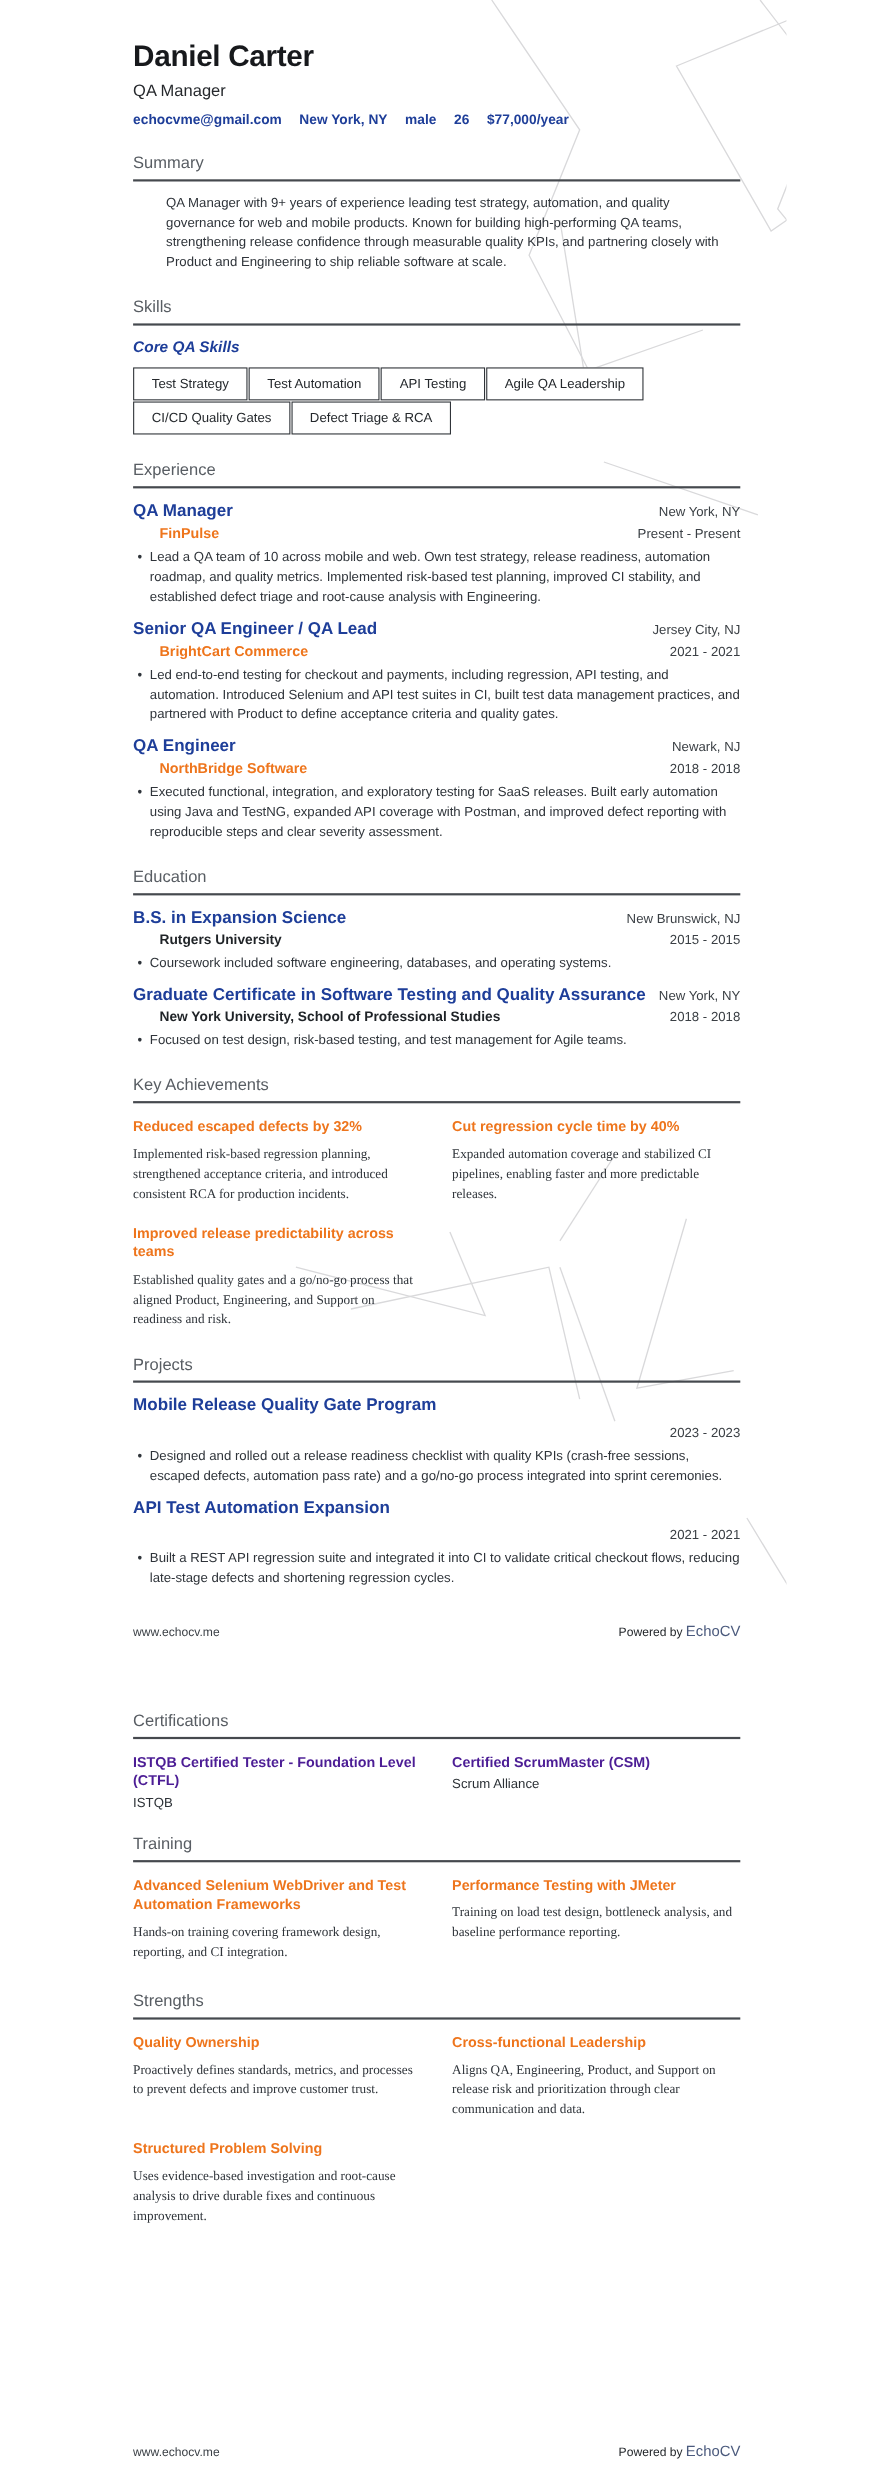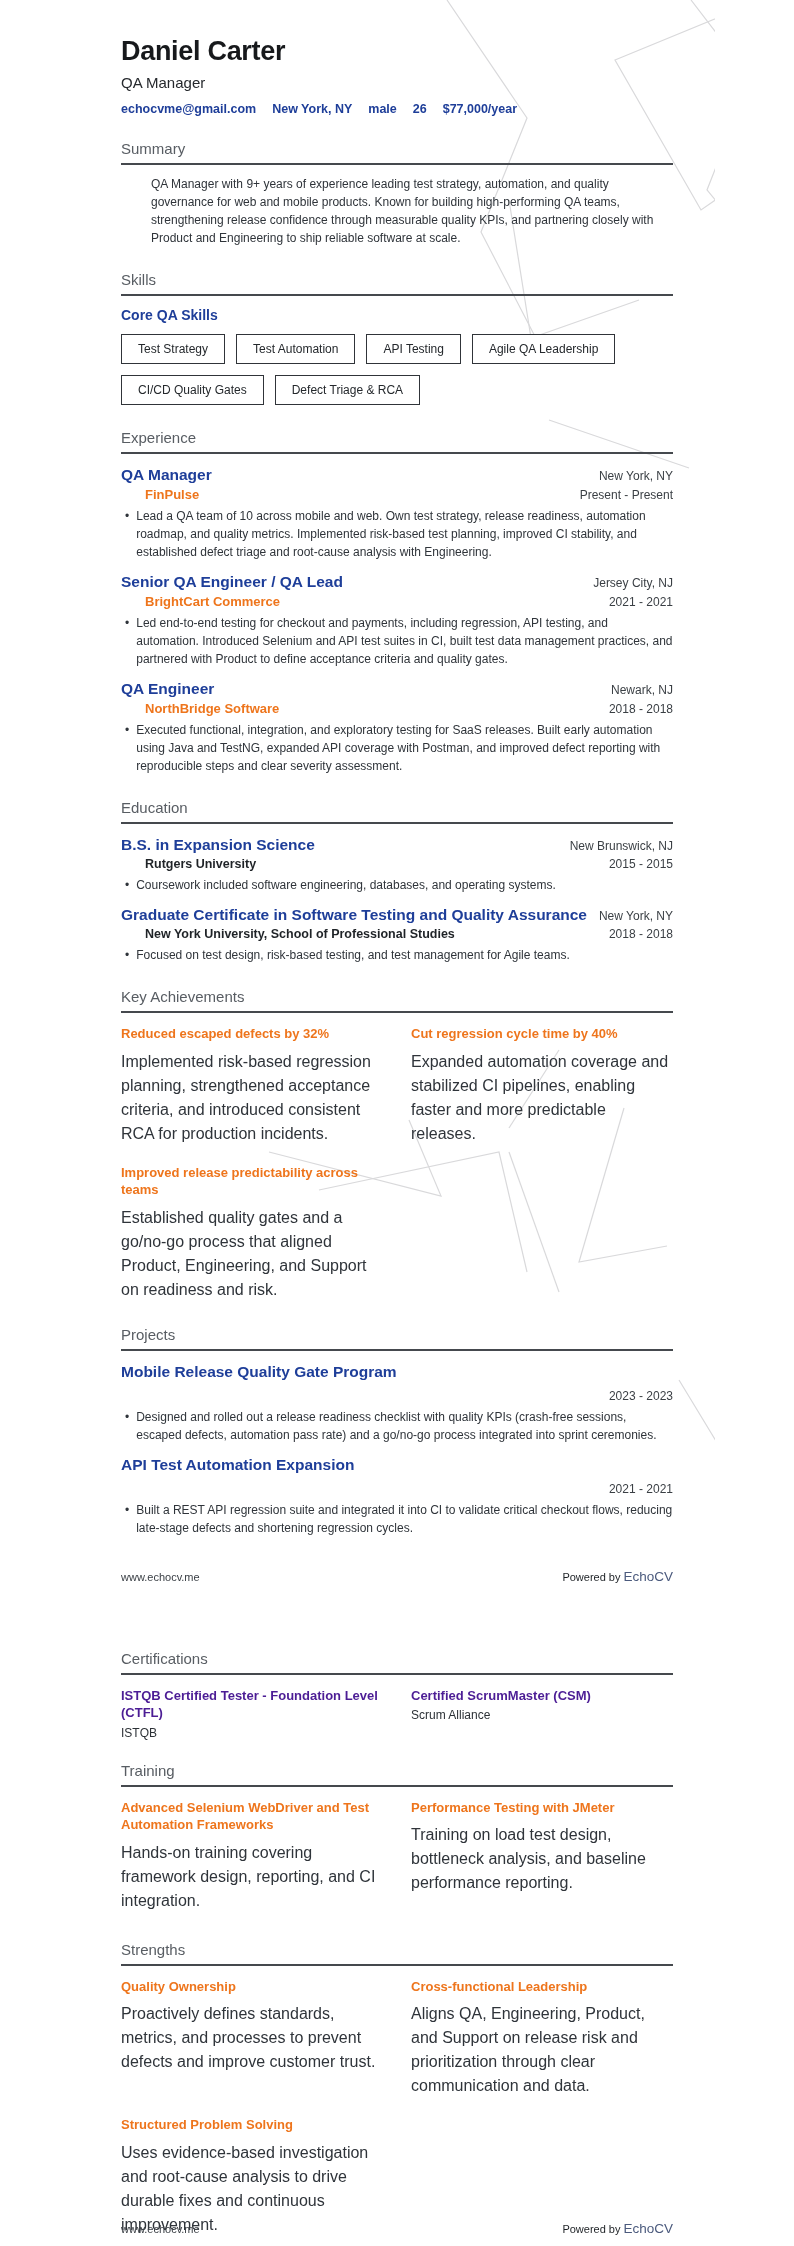--- a/index.html
+++ b/index.html
@@ -15,42 +15,42 @@
   .contact { display:flex; gap:16px; margin-top:11px; font-size:12.5px; font-weight:600; color:#1e3e99; }
 
   
   section { margin-top:24px; }
   .sec-head { font-size:15px; color:#585d63; margin-bottom:6px; }
   .rule { height:2px; background:#45494e; }
   .sec-body { margin-top:10px;margin-left:30px; }
   p.block { font-size:12px; line-height:1.5; color:#2f343a; }
 
   
-  .group-title { font-size:14px; font-weight:700; color:#1e3e99; margin-top:11px; }
-  .tags { display:flex; flex-wrap:wrap; gap:11px; margin-top:11px; }
+  .group-title { font-size:14px; font-weight:700; color:#1e3e99; margin-top:11px;font-style:italic; }
+  .tags { display:flex; flex-wrap:wrap; gap:1px; margin-top:11px; }
   .tag { border:1px solid #303439; padding:7px 16px; font-size:12px; color:#24282c; background:#fff; }
 
   
   .entry { margin-top:12px; }
   .entry:first-of-type { margin-top:10px; }
   .entry-row { display:flex; justify-content:space-between; align-items:baseline; }
   .entry-title { font-size:15.5px; font-weight:700; color:#1e3e99; }
   .entry-meta { font-size:12px; color:#3a3f44; white-space:nowrap; }
   .company { font-size:13px; font-weight:700; color:#ee751c; }
   .school { font-size:12.5px; font-weight:600; color:#1f2327; }
   .entry-sub { display:flex; justify-content:space-between; align-items:baseline; margin-top:3px;padding-left:24px; }
   .bullet { display:flex; font-size:12px; line-height:1.5; color:#2f343a; margin-top:5px; }
   .bullet::before { content:"•"; flex:0 0 auto; margin:0 7px 0 4px; }
   .date-line { text-align:right; margin-top:8px; }
 
   
   .two-col { display:grid; grid-template-columns:1fr 1fr; column-gap:28px; row-gap:18px; margin-top:12px; }
   .card-title-orange { font-size:13px; font-weight:700; color:#ee751c; line-height:1.35; }
   .card-title-navy { font-size:13px; font-weight:700; color:#4c1d95; line-height:1.35; }
-  .card-text { font-size:16px; line-height:1.5; color:#2f343a; margin-top:7px; }
+  .card-text { font-size:12px; line-height:1.5; color:#2f343a; margin-top:7px;font-family:Liberation Serif, serif; }
   .issuer { font-size:12px; color:#2c3136; margin-top:4px; }
 
   
   .page-footer { display:flex; justify-content:space-between; align-items:baseline; margin-top:32px; }
   .site { font-size:11px; color:#3b4046; text-decoration:none; }
   .powered { font-size:11px; color:#1d2125; }
   .brand { font-size:13.5px; color:#4b5a7d; margin-left:3px; }
   .page-footer.bottom { position:absolute; bottom:10px; left:42px; right:42px; margin-top:0; z-index:1; }
 
   .page2-first { margin-top:66px; }

